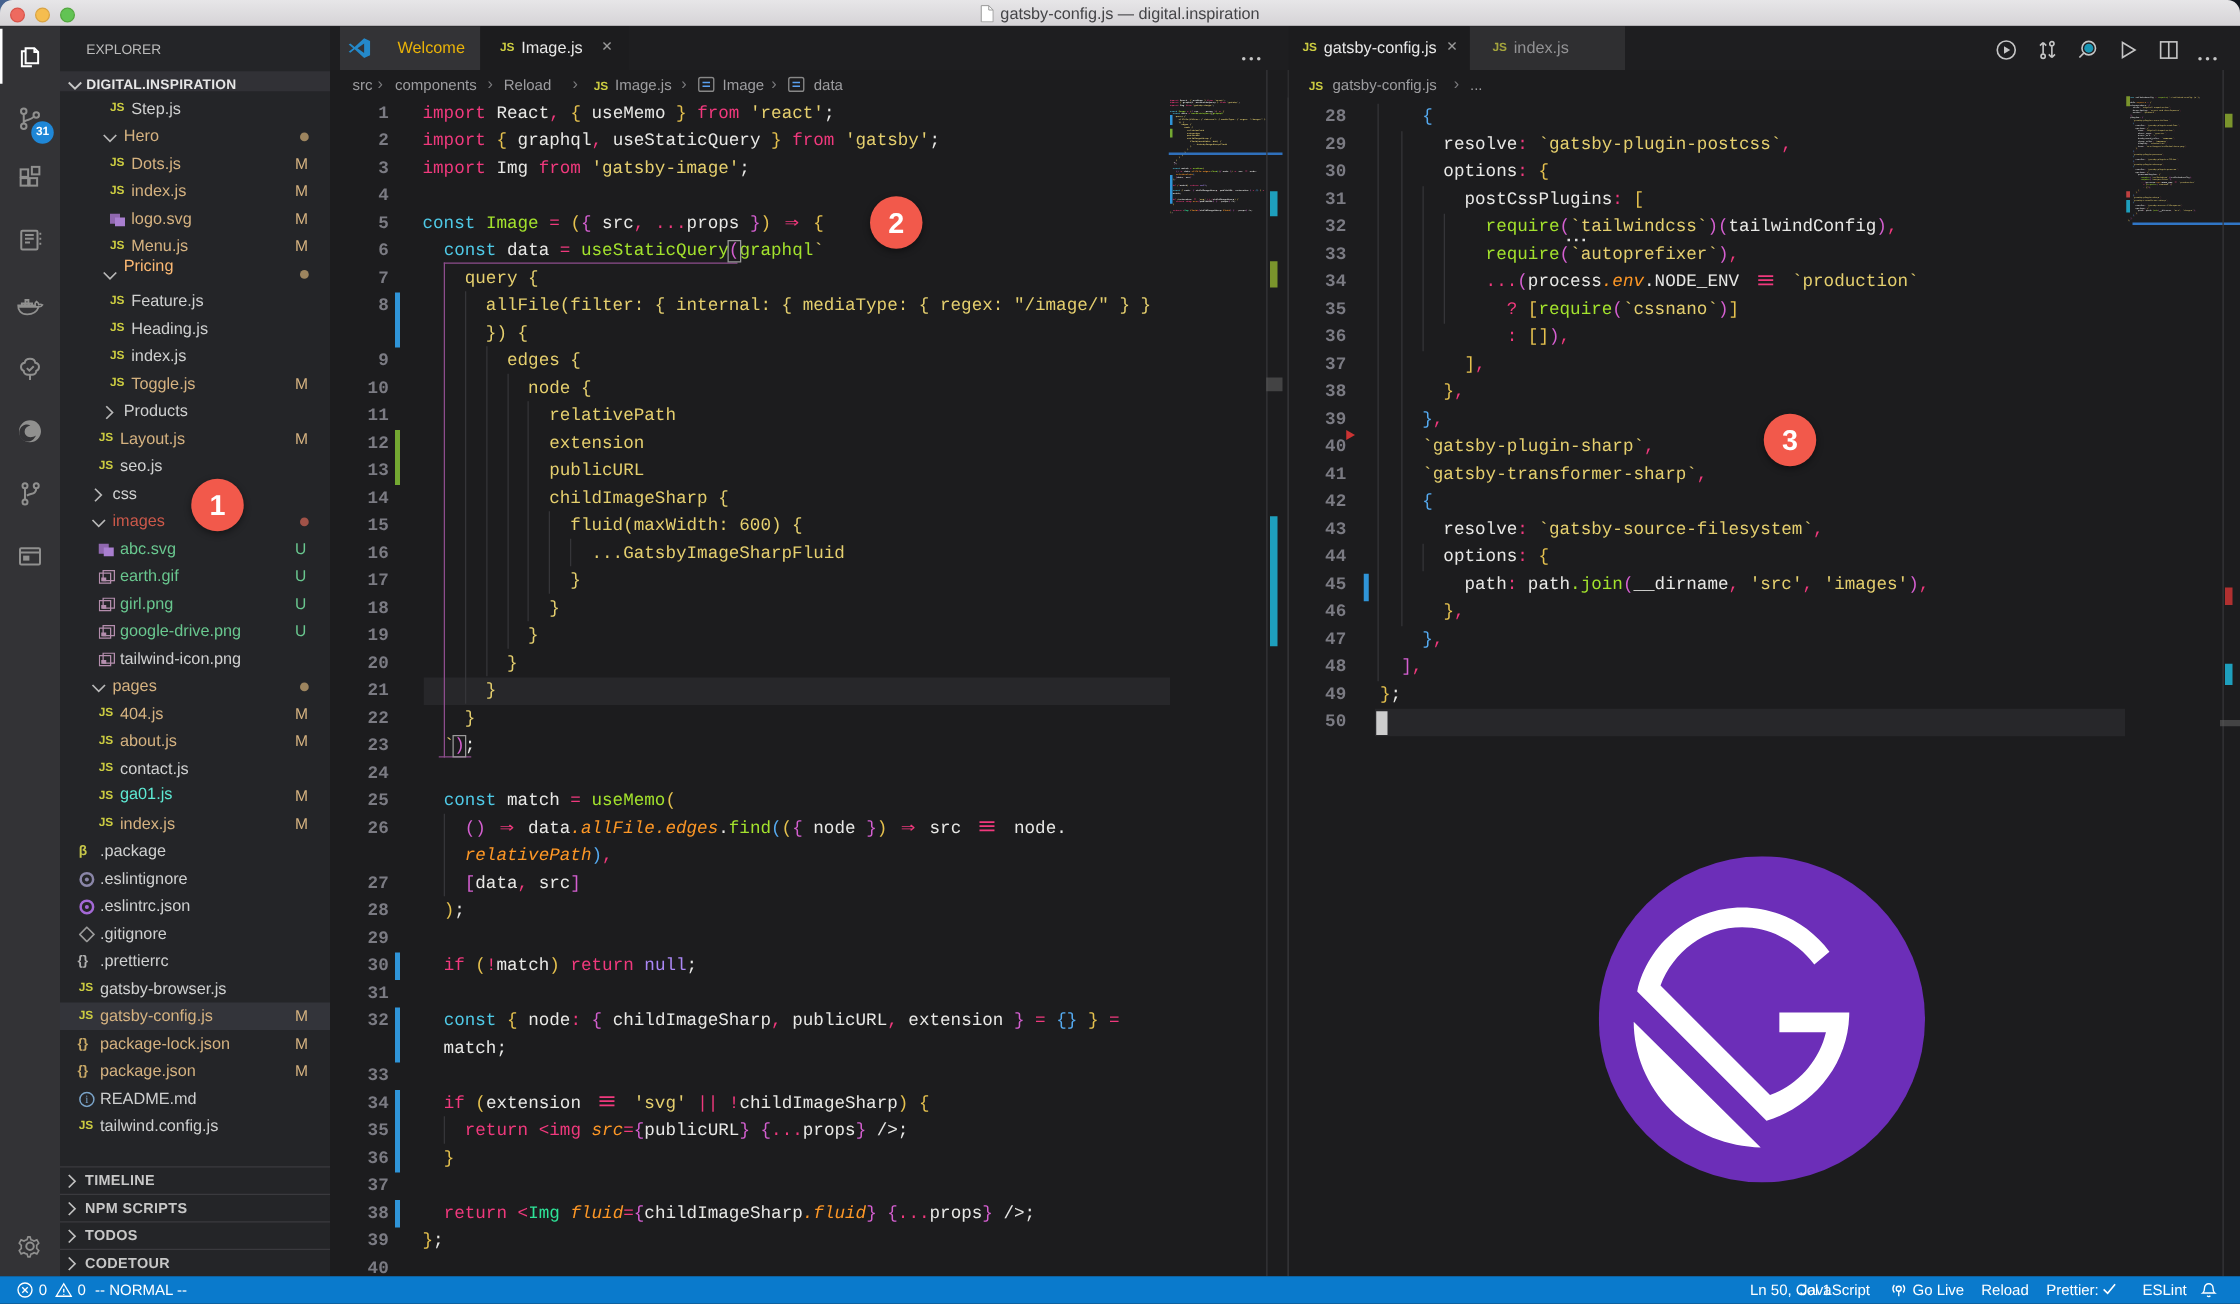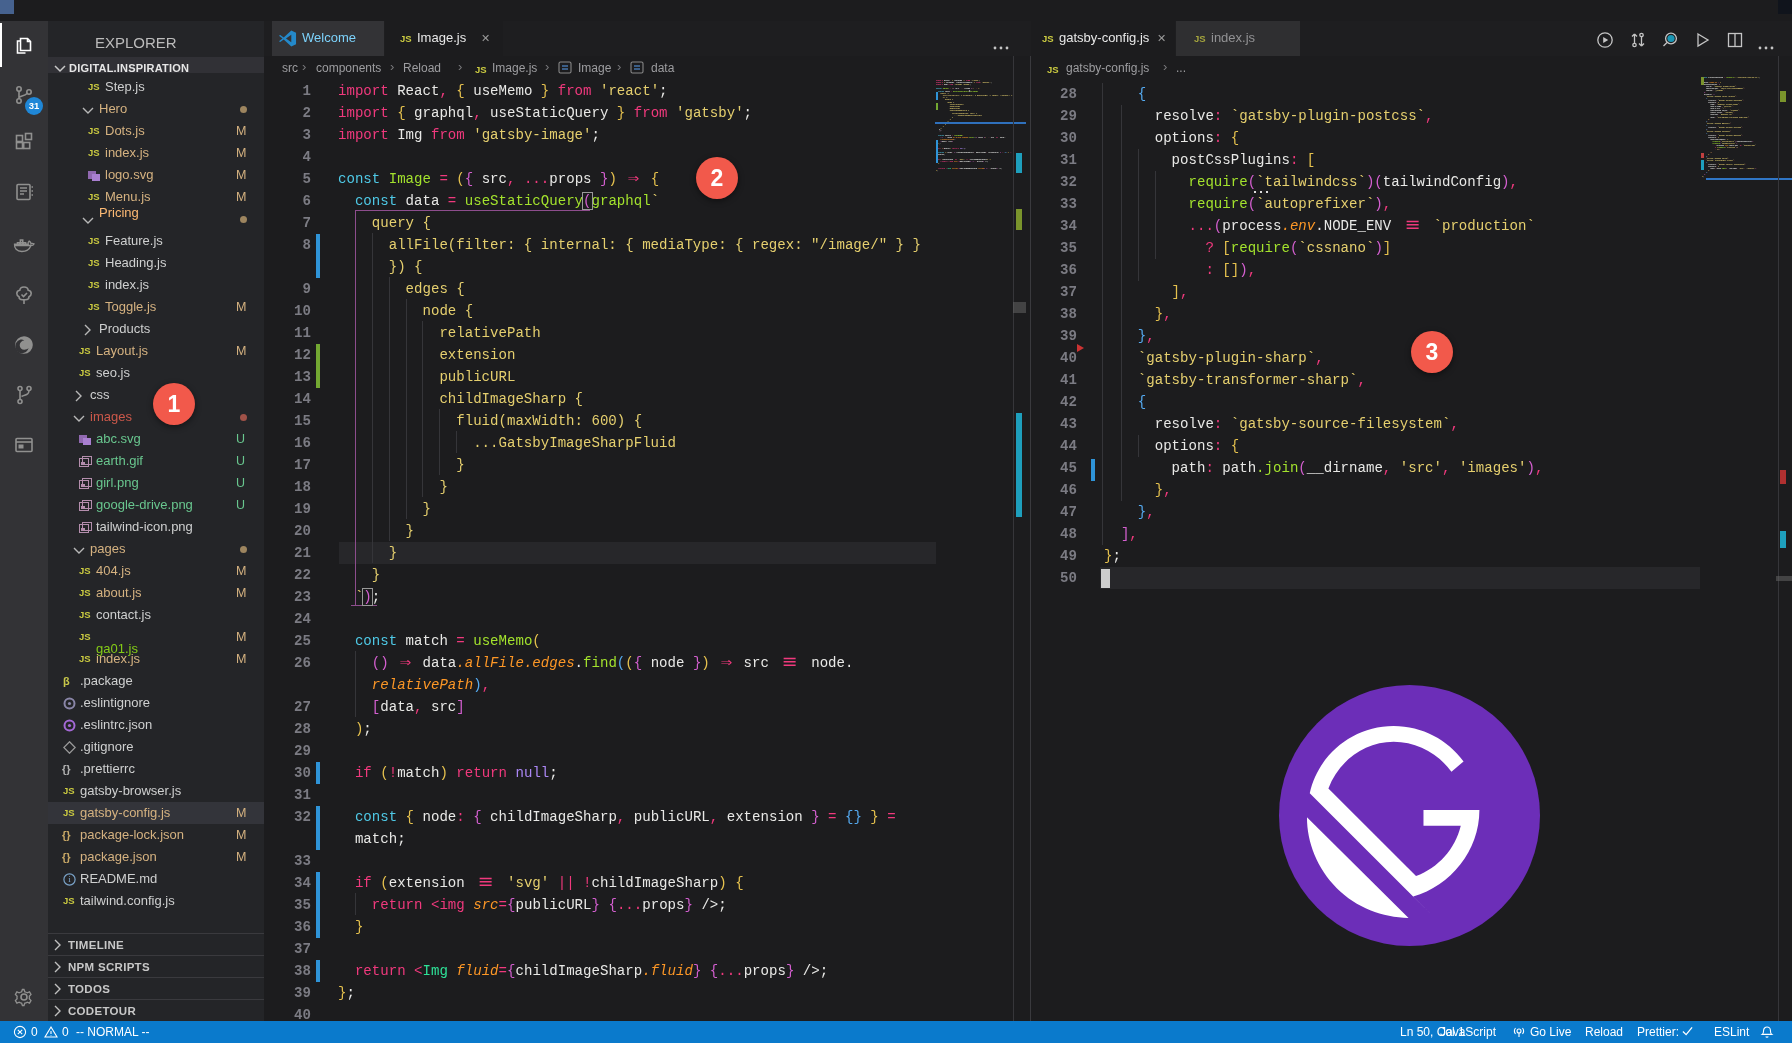--- a/index.html
+++ b/index.html
@@ -4,21 +4,21 @@
 html,body { width:1792px; height:1043px; overflow:hidden; background:#1c1c1e; font-family:"Liberation Sans",sans-serif; }
 #app { position:absolute; inset:0; }
 .corner { position:absolute; width:14px; height:14px; }
 #titlebar { position:absolute; left:0; top:0; width:1792px; height:21px; background:linear-gradient(#e7e6e8,#d6d4d7); border-radius:10px 10px 0 0; border-bottom:1px solid #b4b2b5; }
 .tl { position:absolute; top:5.5px; width:12px; height:12px; border-radius:50%; }
 #title { position:absolute; top:3px; left:0; width:100%; text-align:center; font-size:13px; color:#444447; }
 #activity { position:absolute; left:0; top:21px; width:48px; height:1000px; background:#333336; }
 .act { position:absolute; left:12px; width:24px; height:24px; }
 .scmbadge { position:absolute; left:25px; top:76px; width:18px; height:18px; border-radius:50%; background:#1f87d7; color:#fff; font-size:9.5px; font-weight:bold; text-align:center; line-height:18px; }
 #sidebar { position:absolute; left:48px; top:21px; width:216px; height:1000px; background:#242528; }
-#sb-title { position:absolute; left:21px; top:13px; font-size:15px; color:#bcbcbc;margin-left:26px; }
+#sb-title { position:absolute; left:21px; top:13px; font-size:11px; color:#bcbcbc; }
 #sb-head { position:absolute; left:0px; top:36px; width:216px; height:16px; background:#313136; color:#e6e6e6; font-size:11px; font-weight:bold; letter-spacing:.2px; line-height:22px; }
 #sb-head svg { position:absolute; left:6px; top:7px; }
 .row { position:absolute; left:48px; width:216px; height:22px; }
 .lbl { position:absolute; font-size:13px; line-height:22px; white-space:nowrap; }
 .fi { position:absolute; display:block; }
 .fi.js { font-size:9.5px; font-weight:bold; color:#cbcb41; line-height:14px; }
 .glyph { font-size:11px; font-weight:bold; line-height:15px; }
 .badge { position:absolute; left:236px; width:14px; font-size:12.5px; line-height:22px; }
 .bdot { position:absolute; left:240px; width:7px; height:7px; border-radius:50%; }
 .sech { position:absolute; left:48px; width:216px; height:22px; border-top:1px solid #3a3a3e; color:#c8c8c8; font-size:11.5px; font-weight:bold; letter-spacing:.3px; line-height:22px; padding-left:5px; display:flex; }
@@ -59,20 +59,29 @@
 .mm { font-size:14.08px; line-height:22px; font-weight:bold; color:#e8e8e6; transform-origin:0 0; }
 .circ { position:absolute; width:42px; height:42px; border-radius:50%; background:#f2594b; color:#fff; font-size:23px; font-weight:bold; text-align:center; line-height:42px; box-shadow:0 2px 6px rgba(0,0,0,.45); }
 #statusbar { position:absolute; left:0; top:1021px; width:1792px; height:22px; background:#0a7acc; }
 .st { position:absolute; top:4px; font-size:12px; color:#fff; white-space:nowrap; }
 .sic { position:absolute; top:4px; width:14px; height:14px; }
 </style></head>
 <body>
 <div id="app">
 <div class="corner" style="left:0;top:0;background:#46628f"></div>
 <div class="corner" style="right:0;top:0;background:#10141c"></div>
+<div id="titlebar">
+  <div class="tl" style="left:8px;background:#ee6a5f;border:0.5px solid #d8544a"></div>
+  <div class="tl" style="left:28px;background:#f5bd4f;border:0.5px solid #d9a342"></div>
+  <div class="tl" style="left:48px;background:#62c354;border:0.5px solid #53a73f"></div>
+  <div id="title"><svg width="11" height="14" viewBox="0 0 11 14" style="vertical-align:-3px;margin-right:5px">
+          <path d="M1 .5 h6 l3.5 3.5 v9.5 h-9.5 z" fill="#fff" stroke="#999" stroke-width=".8"></path>
+          <path d="M7 .5 v3.5 h3.5" fill="none" stroke="#999" stroke-width=".8"></path>
+        </svg>gatsby-config.js — digital.inspiration</div>
+</div>
 <div id="activity">
       <div style="position:absolute;left:0;top:2px;width:2px;height:44px;background:#fff"></div>
 <svg class="act" style="top:12px" viewBox="0 0 24 24" fill="none" stroke="#ffffff" stroke-width="1.6">
         <path d="M8.5 5.5 h7 l3 3 v9 h-10 z"></path>
         <path d="M18.5 8.5 h-3 v-3"></path>
         <path d="M8.5 8 h-3 v12 h8"></path>
       </svg>
 <svg class="act" style="top:62px" viewBox="0 0 24 24" fill="none" stroke="#90908f" stroke-width="1.6">
         <circle cx="7" cy="6" r="2.2"></circle>
         <circle cx="7" cy="18" r="2.2"></circle>
@@ -126,21 +135,21 @@
         </svg><span style="padding-left:21px">DIGITAL.INSPIRATION</span></div>
 </div>
 <div id="editorL"></div>
 <div id="editorR"></div>
 <div id="tabbar"></div>
 
 <div class="tab" style="left:272px;width:112px;background:#333336">
       <svg style="position:absolute;left:6px;top:8px" width="19" height="19" viewBox="0 0 100 100">
         <path fill="#2489ca" d="M70 8 L30 45 L12 31 L5 35 L24 50 L5 65 L12 69 L30 55 L70 92 L95 80 V20 Z M70 30 V70 L42 50 Z"></path>
       </svg>
-      <span style="position:absolute;left:30px;top:10px;color:#7dd3fc">Welcome</span>
+      <span style="position:absolute;left:46px;top:10px;color:#eab308">Welcome</span>
     </div>
 <div class="tab" style="left:385px;width:118px;background:#1c1c1e">
       <span class="fi js" style="left:15px;top:11px;position:absolute">JS</span>
       <span style="position:absolute;left:32px;top:10px;color:#e8e8e8">Image.js</span>
       <span class="tx" style="left:96px">✕</span>
     </div>
 <div class="edots2"><svg width="16" height="4" viewBox="0 0 16 4">
         <circle cx="2" cy="2" r="1.4" fill="#c5c5c5"></circle>
         <circle cx="8" cy="2" r="1.4" fill="#c5c5c5"></circle>
         <circle cx="14" cy="2" r="1.4" fill="#c5c5c5"></circle>
@@ -298,21 +307,21 @@
 <div class="bdot" style="top:546px;background:#9d855f"></div>
 <span class="fi js" style="left:79px;top:564px">JS</span>
 <div class="lbl" style="left:96px;top:560px;color:#d5b280">404.js</div>
 <div class="badge" style="top:560px;color:#d5b280">M</div>
 <span class="fi js" style="left:79px;top:586px">JS</span>
 <div class="lbl" style="left:96px;top:582px;color:#d5b280">about.js</div>
 <div class="badge" style="top:582px;color:#d5b280">M</div>
 <span class="fi js" style="left:79px;top:608px">JS</span>
 <div class="lbl" style="left:96px;top:604px;color:#cfd0d0">contact.js</div>
 <span class="fi js" style="left:79px;top:630px">JS</span>
-<div class="lbl" style="left:96px;top:638px;color:#84cc16">ga01.js</div>
+<div class="lbl" style="left:96px;top:624px;color:#5eead4">ga01.js</div>
 <div class="badge" style="top:626px;color:#d5b280">M</div>
 <span class="fi js" style="left:79px;top:652px">JS</span>
 <div class="lbl" style="left:96px;top:648px;color:#d5b280">index.js</div>
 <div class="badge" style="top:648px;color:#d5b280">M</div>
 <span class="fi glyph" style="left:63px;top:674px;color:#c8c84a">β</span>
 <div class="lbl" style="left:80px;top:670px;color:#cfd0d0">.package</div>
 <svg class="fi" style="left:63px;top:697px" width="13" height="13">
       <circle cx="6.5" cy="6.5" r="5" fill="none" stroke="#8a86a8" stroke-width="2"></circle>
       <circle cx="6.5" cy="6.5" r="1.6" fill="#8a86a8"></circle>
     </svg>

